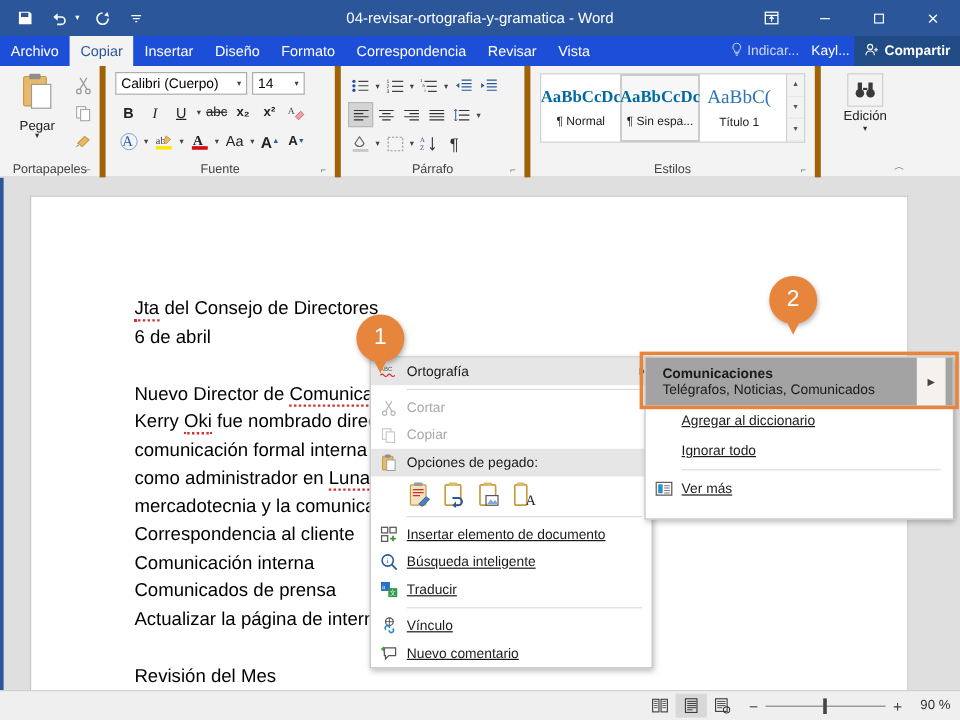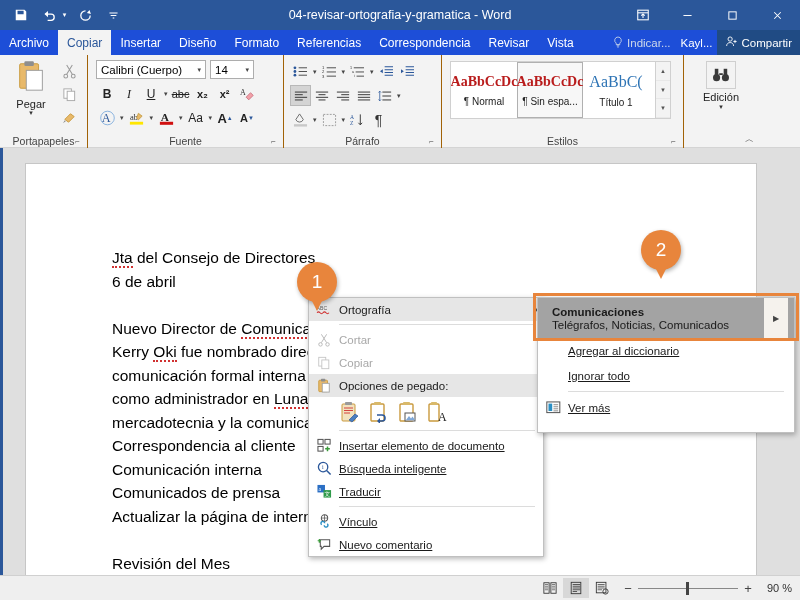--- a/index.html
+++ b/index.html
@@ -39,30 +39,30 @@
   .tab {
     height: 25px; padding: 0 9px; display: flex; align-items: center;
     white-space: nowrap; color: #fff;
   }
   .tab.active { background: #f3f3f3; color: #2b579a; }
   .tabstrip-right { position: absolute; right: 0; top: 0; height: 25px; display: flex; align-items: center; }
   .tellme { display: flex; align-items: center; gap: 4px; padding: 0 6px; height: 25px; color: #cdd8ea; font-size: 11.5px; }
   .acct { padding: 0 4px; font-size: 11.5px; color: #ffffff; }
   .share {
     display: flex; align-items: center; gap: 4px; height: 25px; padding: 0 8px;
-    background: #204b84; font-size: 11.5px;
+    background: #204b84; font-size: 11.5px; font-weight: bold;
   }
 
   
   .ribbon {
     position: absolute; top: 55px; left: 0; width: 800px; height: 93px;
     background: #f3f3f3; border-bottom: 1px solid #d4d4d4;
     display: flex;
   }
-  .grp { position: relative; height: 93px; border-right: 1px solid #a16207; }
+  .grp { position: relative; height: 93px; border-right: 5px solid #a16207; }
   .grp-label {
     position: absolute; bottom: 1px; left: 0; width: 100%;
     text-align: center; font-size: 10.5px; color: #444;
   }
   .grp-dlg {
     position: absolute; bottom: 2px; right: 3px; width: 9px; height: 9px;
     font-size: 8px; color: #777; line-height: 9px;
   }
 
   
@@ -107,21 +107,21 @@
   .g-styles { width: 242px; }
   .stylebox {
     position: absolute; left: 8px; top: 6px; width: 206px; height: 58px;
     background: #fff; border: 1px solid #d0d0d0; display: flex;
   }
   .stylecell {
     width: 66px; height: 56px; display: flex; flex-direction: column;
     align-items: center; justify-content: center; border: 1px solid transparent;
   }
   .stylecell.sel { border: 1px solid #b0b0b0; background: #f7f7f7; }
-  .stylecell .samp { font-family: "Liberation Serif", serif; font-size: 14px; color: #b91c1c; font-weight: bold; overflow: hidden; white-space: nowrap; }
+  .stylecell .samp { font-family: "Liberation Serif", serif; font-size: 14px; color: #0369a1; font-weight: bold; overflow: hidden; white-space: nowrap; }
   .stylecell .samp.h1 { color: #2e74b5; font-weight: normal; font-size: 16px; }
   .stylecell .nm { font-size: 10px; color: #222; margin-top: 6px; white-space: nowrap; }
   .stylescroll {
     position: absolute; left: 214px; top: 6px; width: 15px; height: 58px;
     border: 1px solid #d0d0d0; border-left: none; display: flex; flex-direction: column;
   }
   .stylescroll div { flex: 1; display: flex; align-items: center; justify-content: center; font-size: 6px; color: #555; border-bottom: 1px solid #e8e8e8; }
 
   
   .g-edit { width: 74px; border-right: none; }
@@ -281,21 +281,20 @@
       </div>
     </div>
   </div>
 
   <div class="tabstrip">
     <div class="tab">Archivo</div>
     <div class="tab active">Copiar</div>
     <div class="tab">Insertar</div>
     <div class="tab">Diseño</div>
     <div class="tab">Formato</div>
-    <div class="tab">Referencias</div>
     <div class="tab">Correspondencia</div>
     <div class="tab">Revisar</div>
     <div class="tab">Vista</div>
     <div class="tabstrip-right">
       <div class="tellme">
         <span>
           <svg width="10" height="12" viewBox="0 0 12 14">
               <path d="M6 1a4 4 0 0 0-2.2 7.3V10h4.4V8.3A4 4 0 0 0 6 1z" fill="none" stroke="#cdd8ea" stroke-width="1"></path>
               <path d="M4.4 11.5h3.2M5 13h2" stroke="#cdd8ea" stroke-width="1"></path>
             </svg>

